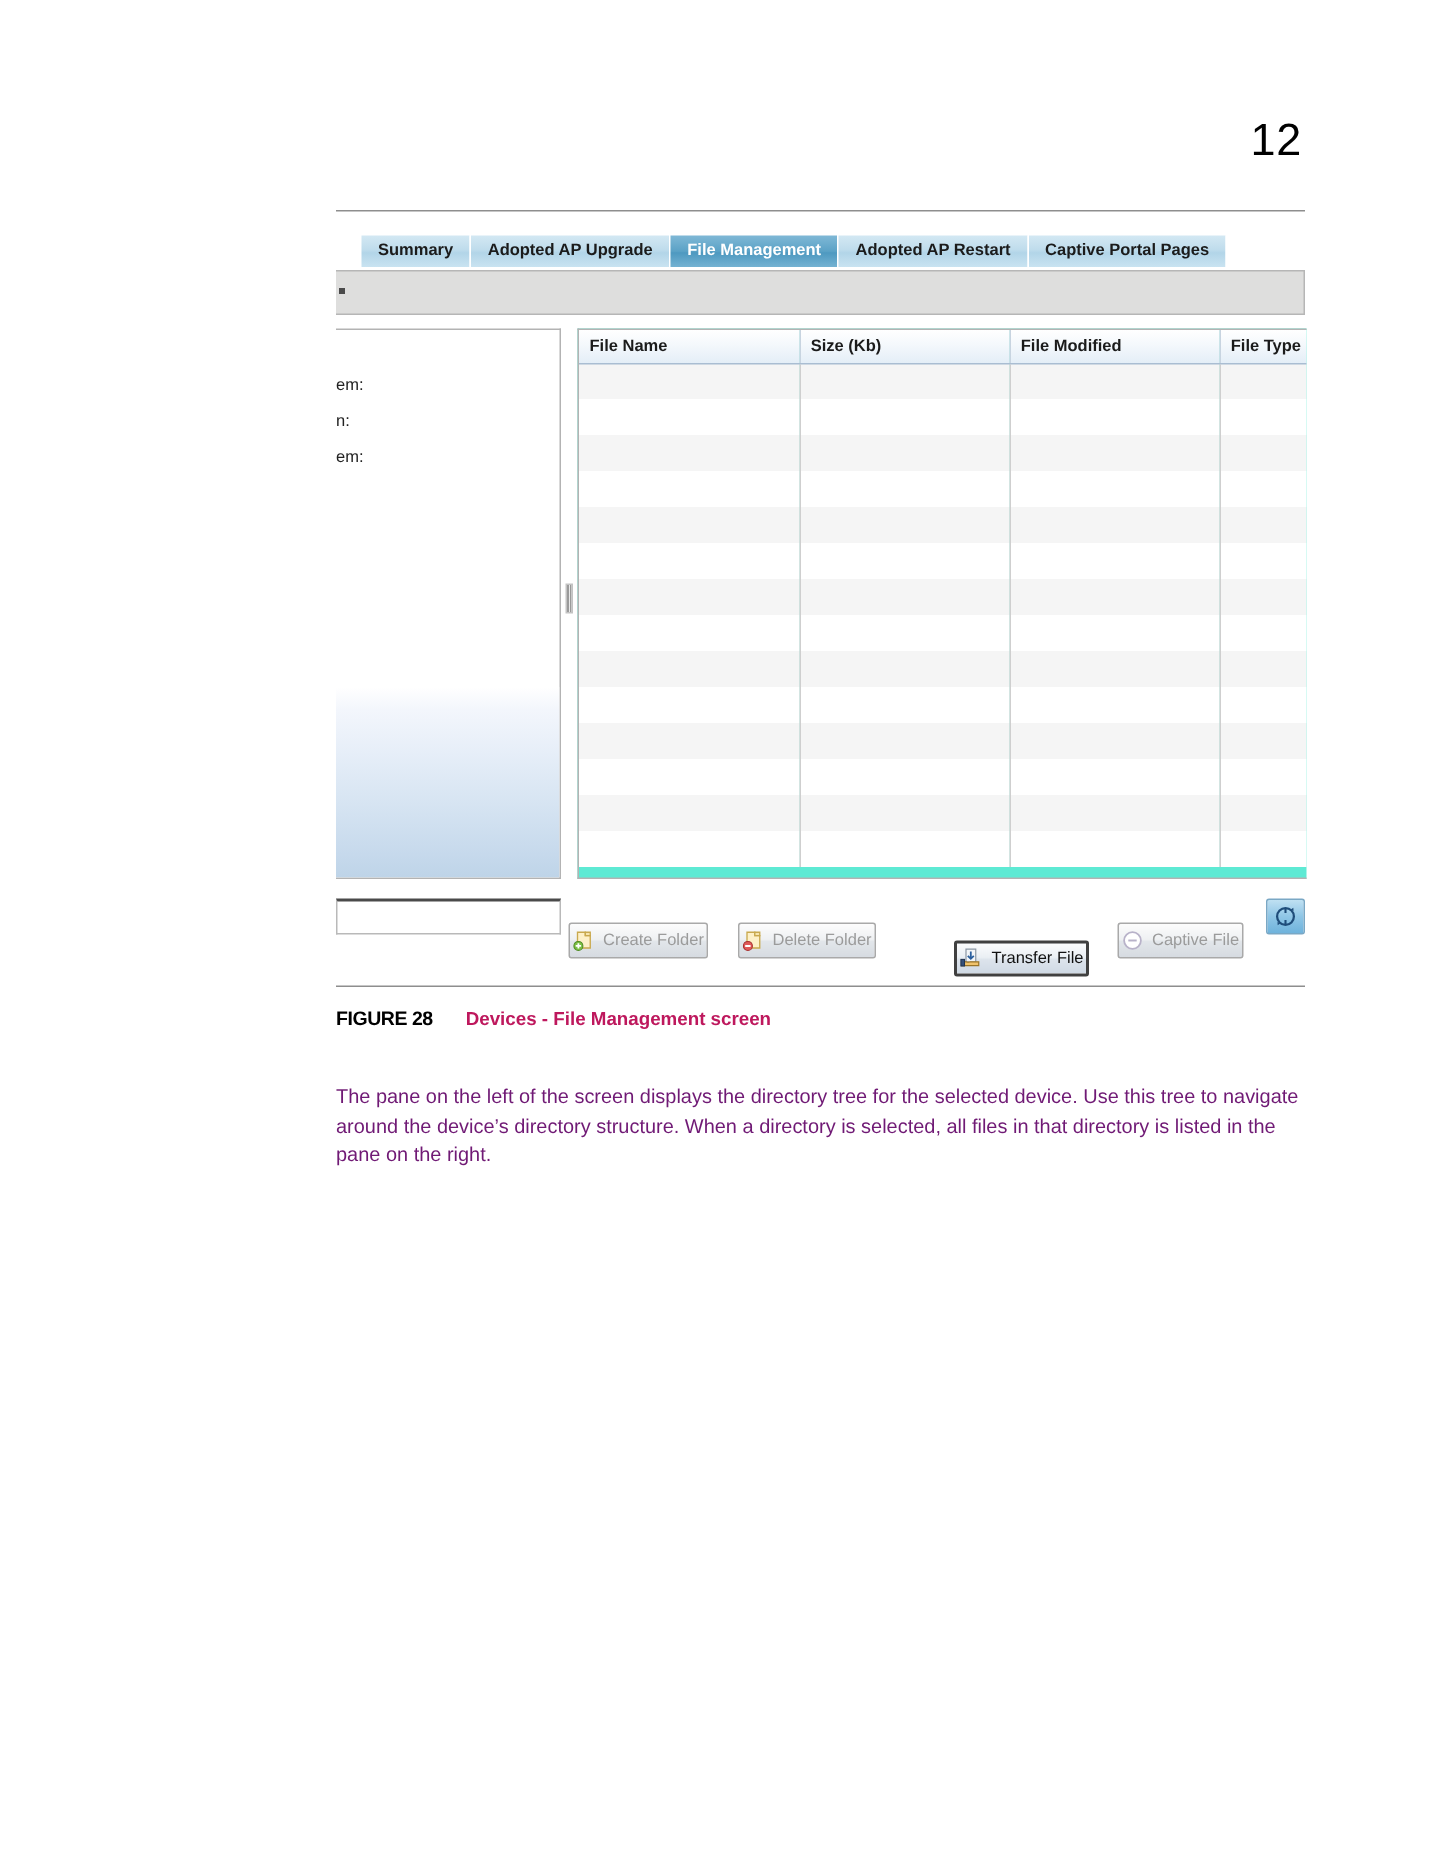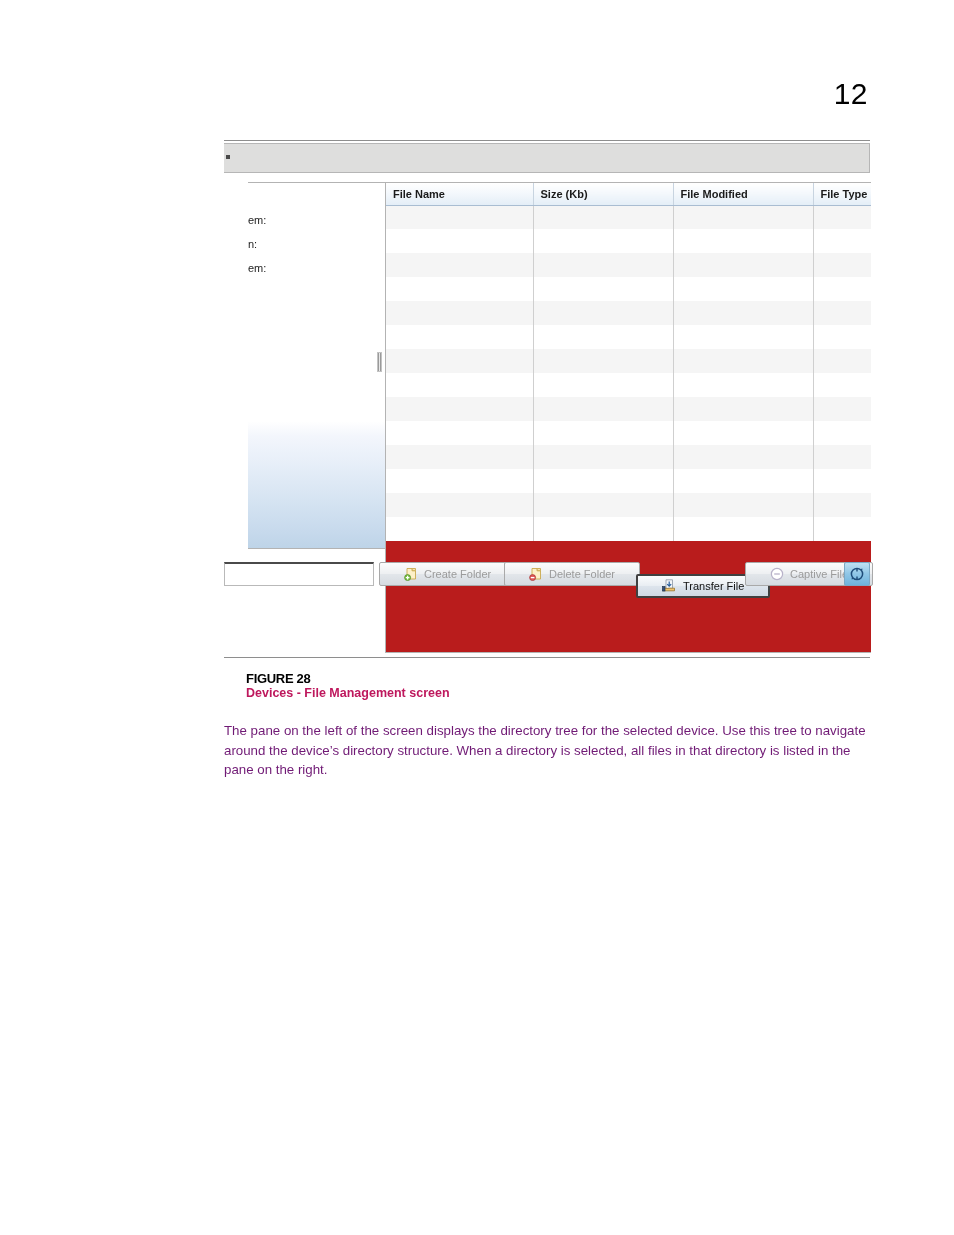--- a/index.html
+++ b/index.html
@@ -102,21 +102,20 @@
     position: absolute;
     left: 0;
     top: 0;
     width: 150px;
     height: 367px;
     border: 1px solid #b3b3b3;
     border-left: none;
     box-sizing: border-box;
     background: #ffffff;
     overflow: hidden;
-    margin-left: 24px;
   }
   .tree-label {
     position: absolute;
     left: 0;
     font-size: 11px;
     color: #222222;
     white-space: nowrap;
   }
   #tree-gradient {
     position: absolute;
@@ -146,25 +145,25 @@
     border: 1px solid #c3c3c3;
     box-sizing: border-box;
   }
 
   
   #file-pane {
     position: absolute;
     left: 161px;
     top: 0;
     width: 486px;
-    height: 471px;
+    height: 367px;
     border: 1px solid #b3b3b3;
     border-right: none;
     box-sizing: border-box;
-    background: #b91c1c;
+    background: #5eead4;
     overflow: hidden;
   }
   #file-table {
     width: 100%;
     border-collapse: collapse;
     table-layout: fixed;
   }
   #file-table th {
     height: 22px;
     font-size: 11px;
@@ -205,42 +204,42 @@
     border-top: 2px solid #4a4a4a;
     background: #ffffff;
     font-size: 11px;
     padding: 0 4px;
     color: #222;
     font-family: "Liberation Sans", sans-serif;
   }
 
   .btn {
     position: absolute;
-    top: 0;
+    top: 16px;
     height: 24px;
     box-sizing: border-box;
     display: flex;
     align-items: center;
     gap: 6px;
-    padding: 0 24px;
+    padding: 0 2px;
     font-size: 11px;
     border: 1px solid #a9a9a9;
     border-radius: 2px;
     background: linear-gradient(to bottom, #fcfcfc 0%, #eef0f2 48%, #e2e6ea 52%, #d6dbe1 100%);
     white-space: nowrap;
   }
   .btn.disabled { color: #9b9b9b; }
   .btn.enabled  { color: #111111; }
   .btn.focused {
     border: 2px solid #404040;
     background: linear-gradient(to bottom, #fbfcfd 0%, #e9eef3 48%, #dde4ec 52%, #cfd9e4 100%);
   }
 
   #btn-create-folder { left: 155px; }
-  #btn-delete-folder { left: 268px; margin-left: 12px; }
+  #btn-delete-folder { left: 268px; }
   #btn-transfer-file { left: 412px; margin-top: 12px; }
   #btn-delete-file   { left: 521px; }
 
   #btn-refresh {
     position: absolute;
     left: 620px;
     top: 0;
     width: 26px;
     height: 24px;
     box-sizing: border-box;
@@ -256,21 +255,20 @@
   .ico { display: inline-block; flex: 0 0 auto; line-height: 0; }
 
   
   #caption {
     position: absolute;
     left: 224px;
     top: 671px;
     width: 646px;
     display: flex;
     align-items: baseline;
-    flex-direction: column;
   }
   #caption-label {
     font-size: 13px;
     font-weight: bold;
     letter-spacing: -0.3px;
     color: #000;
   }
   #caption-text {
     font-size: 12.5px;
     font-weight: bold;
@@ -299,20 +297,27 @@
 </style>
 </head>
 <body>
 
 <div id="page-number">12</div>
 
 <div id="figure">
 
   <div class="rule-top"></div>
 
+  <div id="tabstrip">
+    <div class="tab">Summary</div>
+    <div class="tab">Adopted AP Upgrade</div>
+    <div class="tab active">File Management</div>
+    <div class="tab">Adopted AP Restart</div>
+    <div class="tab">Captive Portal Pages</div>
+  </div>
 
   <div id="gray-strip">
     <div id="strip-marker"></div>
   </div>
 
   <div id="panes">
 
     <div id="tree-pane">
       <div class="tree-label" style="top:31px">em:</div>
       <div class="tree-label" style="top:55px">n:</div>

